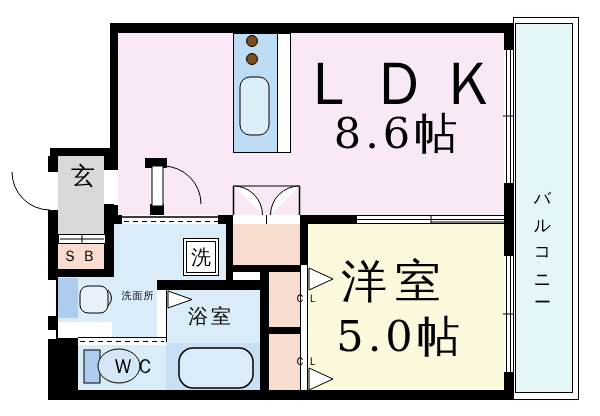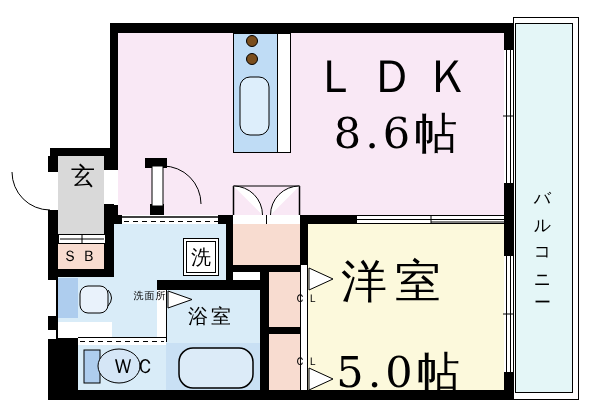--- a/index.html
+++ b/index.html
@@ -20,24 +20,24 @@
   .f-vanity{background:var(--c-vanity,#aecdee);}
   
   .wall{background:#000;z-index:2;}
   .gap{background:#fff;z-index:3;}
   .lined{border-top:1.5px solid #000;border-bottom:1.5px solid #000;}
   .edge{border:1px solid #000;}
   
   #overlay{position:absolute;left:0;top:0;z-index:4;pointer-events:none;}
   
   .lbl{position:absolute;z-index:5;line-height:1;text-align:center;white-space:nowrap;}
-  .lbl-ldk{font-size:46px;letter-spacing:10px;}
+  .lbl-ldk{font-size:60px;letter-spacing:10px;}
   .lbl-ldk-area{font-size:43px;letter-spacing:4px;}
   .lbl-west{font-size:46px;letter-spacing:8px;}
-  .lbl-west-area{font-size:43px;letter-spacing:4px;margin-top:36px;}
+  .lbl-west-area{font-size:43px;letter-spacing:4px;}
   .lbl-balcony{font-size:17px;writing-mode:vertical-rl;letter-spacing:9px;}
   .lbl-genkan{font-size:24px;}
   .lbl-sb{font-size:15px;letter-spacing:4px;}
   .lbl-washroom{font-size:10px;letter-spacing:1px;}
   .lbl-storage{font-size:17px;letter-spacing:2px;}
   .lbl-cl{font-size:11px;letter-spacing:2px;padding-left:23px;}
   .lbl-bath{font-size:20px;letter-spacing:3px;}
   .lbl-wc{font-size:20px;letter-spacing:2px;}
   
   .washerbox{z-index:5;background:#fff;border:1.5px solid #000;display:flex;align-items:center;justify-content:center;}
@@ -183,21 +183,21 @@
     </g>
   </svg>
 
   <div class="lbl lbl-ldk" style="left:300px;top:53px;width:195px;">ＬＤＫ</div>
   <div class="lbl lbl-ldk-area" style="left:305px;top:112px;width:185px;">8.6帖</div>
   <div class="lbl lbl-west" style="left:315px;top:258px;width:160px;">洋室</div>
   <div class="lbl lbl-west-area" style="left:310px;top:315px;width:180px;">5.0帖</div>
   <div class="lbl lbl-balcony" style="left:534px;top:150px;height:180px;">バルコニー</div>
   <div class="lbl lbl-genkan" style="left:60px;top:164px;width:46px;">玄</div>
   <div class="lbl lbl-sb" style="left:58px;top:249px;width:47px;">ＳＢ</div>
-  <div class="lbl lbl-washroom" style="left:114px;top:291px;width:48px;margin-left:12px;">洗面所</div>
+  <div class="lbl lbl-washroom" style="left:114px;top:291px;width:48px;">洗面所</div>
   <div class="lbl lbl-cl" style="left:269px;top:293px;width:31px;">ＣＬ</div>
   <div class="lbl lbl-cl" style="left:269px;top:356px;width:31px;">ＣＬ</div>
   <div class="lbl lbl-wc" style="left:97px;top:356px;width:76px;">ＷＣ</div>
   <div class="lbl lbl-bath" style="left:162px;top:306px;width:98px;">浴室</div>
 
   <div class="abs washerbox" style="left:183px;top:238px;width:36px;height:38px;">
     <div class="inner">
         <span>洗</span>
       </div>
   </div>

